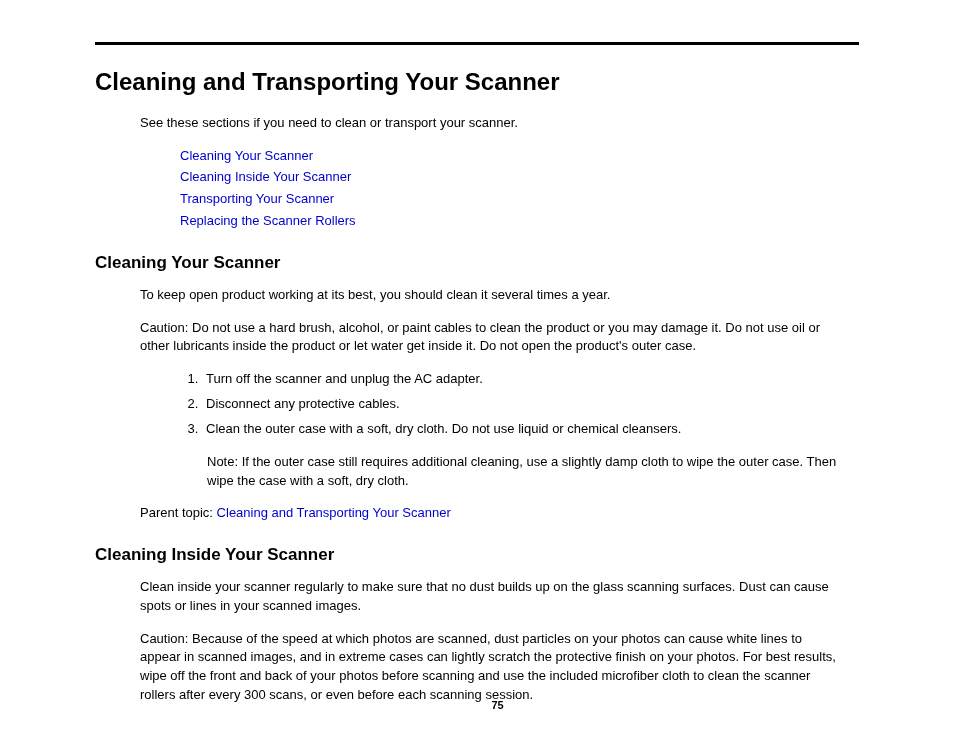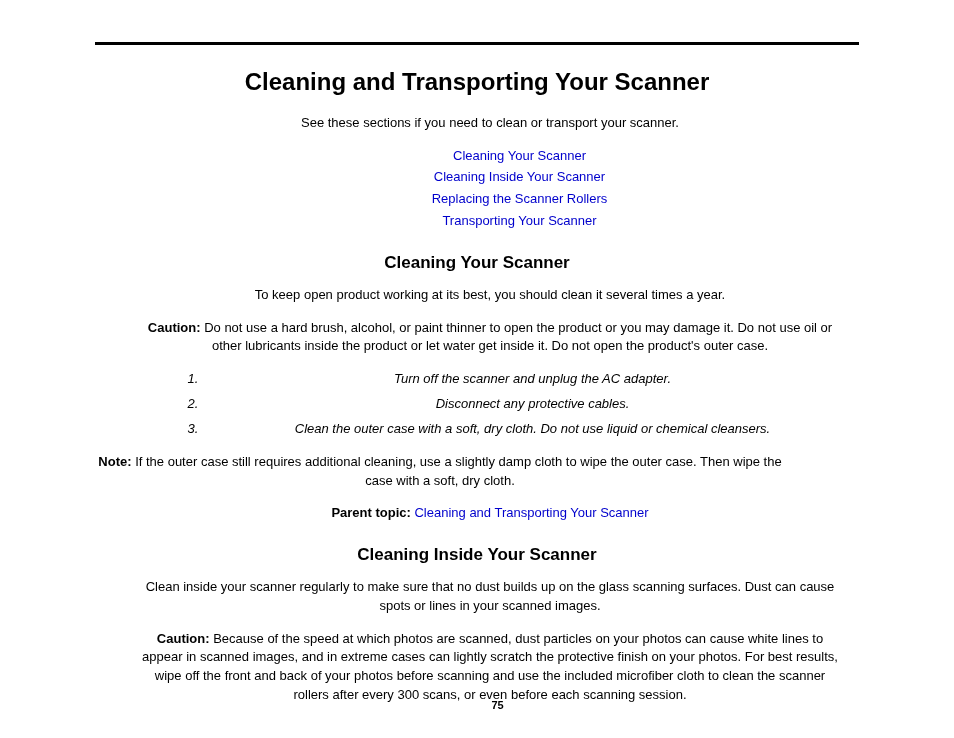--- a/index.html
+++ b/index.html
@@ -1,15 +1,15 @@
 <!DOCTYPE html>
 <html><head>
 <meta charset="utf-8">
 <style>
-  * { margin: 0; padding: 0; box-sizing: border-box; text-align: center; }
+  * { margin: 0; padding: 0; box-sizing: border-box; }
   body {
     font-family: Arial, Helvetica, sans-serif;
     font-size: 13px;
     color: #000;
     background: #fff;
     width: 954px;
     height: 738px;
     padding: 42px 95px 20px 95px;
     line-height: 1.45;
   }
@@ -44,27 +44,27 @@
     font-size: 13px;
   }
   ol {
     margin-left: 85px;
     padding-left: 22px;
     margin-bottom: 14px;
   }
   ol li {
     margin-bottom: 6px;
     padding-left: 4px;
-    font-style: italic;
   }
   .indented-note {
+    margin-left: 112px;
     margin-bottom: 14px;
     max-width: 690px;
   }
-  .bold { font-weight: bold; }
+  .bold { font-weight: normal; }
   .parent-link { color: #0000cc; }
   .page-num {
     position: absolute;
     bottom: 24px;
     left: 0;
     width: 954px;
     text-align: center;
     font-size: 11px;
     font-weight: bold;
     padding-left: 41px;
@@ -75,30 +75,30 @@
 
 <div class="hr"></div>
 
 <h1>Cleaning and Transporting Your Scanner</h1>
 
 <div class="intro">See these sections if you need to clean or transport your scanner.</div>
 
 <div class="links">
   <a class="link">Cleaning Your Scanner</a>
   <a class="link">Cleaning Inside Your Scanner</a>
+  <a class="link">Transporting Your Scanner</a>
   <a class="link">Replacing the Scanner Rollers</a>
-  <a class="link">Transporting Your Scanner</a>
 </div>
 
 <h2>Cleaning Your Scanner</h2>
 
 <div class="body-text">To keep open product working at its best, you should clean it several times a year.</div>
 
 <div class="caution">
-  <span class="bold">Caution:</span><span> Do not use a hard brush, alcohol, or paint thinner to open the product or you may damage it. Do not use oil or other lubricants inside the product or let water get inside it. Do not open the product's outer case.</span>
+  <span class="bold">Caution:</span><span> Do not use a hard brush, alcohol, or paint cables to clean the product or you may damage it. Do not use oil or other lubricants inside the product or let water get inside it. Do not open the product's outer case.</span>
 </div>
 
 <ol>
   <li>Turn off the scanner and unplug the AC adapter.</li>
   <li>Disconnect any protective cables.</li>
   <li>Clean the outer case with a soft, dry cloth. Do not use liquid or chemical cleansers.</li>
 </ol>
 
 <div class="indented-note">
   <span class="bold">Note:</span><span> If the outer case still requires additional cleaning, use a slightly damp cloth to wipe the outer case. Then wipe the case with a soft, dry cloth.</span>

